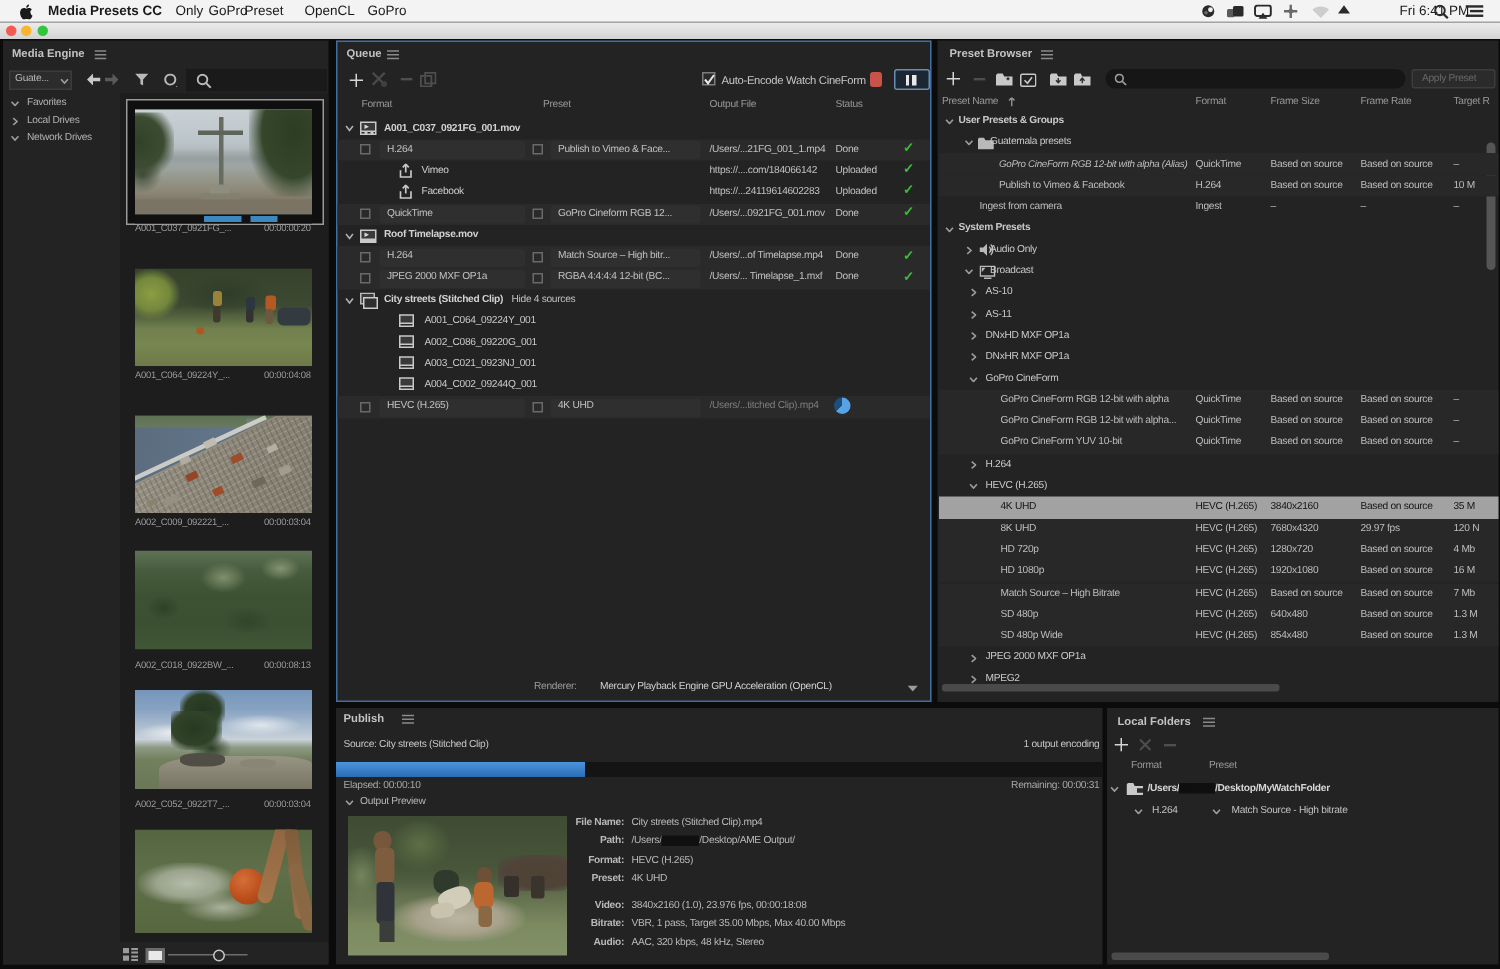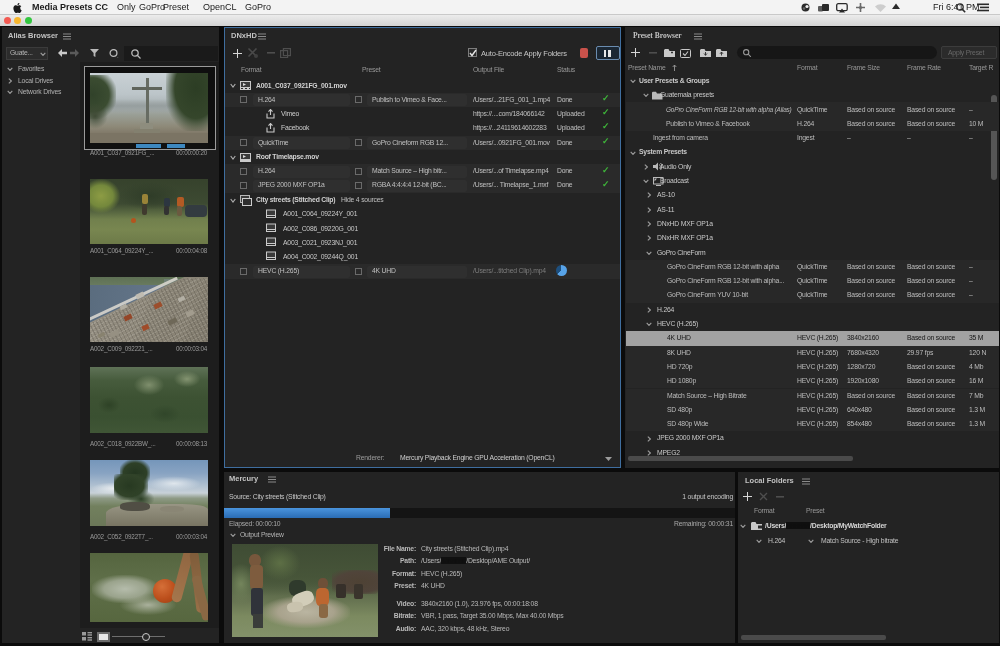--- a/index.html
+++ b/index.html
@@ -72,21 +72,21 @@
         </g>
       </svg>
 
   </div>
   <div class="abs" id="titlebar"></div>
   <div class="tl" style="left:4px;background:#f35a52;"></div>
   <div class="tl" style="left:14px;background:#f7b62e;"></div>
   <div class="tl" style="left:25px;background:#32c63f;"></div>
 
   <div class="panel" id="p-mb" style="left:2px;top:27px;width:217px;height:616px;"></div>
-  <div class="ptitle" style="left:8px;top:31px;">Alias Browser</div>
+  <div class="ptitle" style="left:8px;top:31px;">Media Engine</div>
   <svg class="abs" style="left:63px;top:33px" width="8" height="7">
       <g stroke="#8a8a8a" stroke-width="1">
         <line x1="0" y1="1" x2="8" y2="1"></line>
         <line x1="0" y1="3.5" x2="8" y2="3.5"></line>
         <line x1="0" y1="6" x2="8" y2="6"></line>
       </g>
     </svg>
 
   <div class="abs" style="left:6px;top:47px;width:42px;height:13px;background:#2c2c2c;border:1px solid #3b3b3b;"></div>
   <div class="txt t8" style="left:10px;top:49px;color:#b5b5b5;">Guate...</div>
@@ -227,21 +227,21 @@
         <rect x="5.5" y="5" width="4.5" height="1.4"></rect>
         <rect x="5.5" y="7.3" width="4.5" height="1.4"></rect>
       </g>
     </svg>
   <div class="abs" style="left:97px;top:631.5px;width:13px;height:10px;background:#6b6b6b;"></div>
   <div class="abs" style="left:99px;top:633.5px;width:9px;height:6px;background:#e8e8e8;"></div>
   <div class="abs" style="left:112px;top:636px;width:53px;height:1px;background:#6e6e6e;"></div>
   <div class="abs" style="left:142px;top:632.5px;width:8px;height:8px;border-radius:50%;background:#2a2a2a;border:1.5px solid #c9c9c9;"></div>
 
   <div class="panel" id="p-q" style="left:224px;top:27px;width:397px;height:441px;border:1px solid #3f6e9f;"></div>
-  <div class="ptitle" style="left:231px;top:31px;">DNxHD</div>
+  <div class="ptitle" style="left:231px;top:31px;">Queue</div>
   <svg class="abs" style="left:258px;top:33px" width="8" height="7">
       <g stroke="#8a8a8a" stroke-width="1">
         <line x1="0" y1="1" x2="8" y2="1"></line>
         <line x1="0" y1="3.5" x2="8" y2="3.5"></line>
         <line x1="0" y1="6" x2="8" y2="6"></line>
       </g>
     </svg>
 
   <svg class="abs" style="left:233px;top:49px" width="9" height="9">
       <path d="M4 0 L5 0 L5 4 L9 4 L9 5 L5 5 L5 9 L4 9 L4 5 L0 5 L0 4 L4 4 Z" fill="#d6d6d6"></path>
@@ -258,21 +258,21 @@
   <svg class="abs" style="left:280px;top:48px" width="11" height="10">
       <g fill="none" stroke="#4e4e4e" stroke-width="1.2">
         <rect x="0.6" y="2.6" width="7" height="7"></rect>
         <rect x="3.4" y="0.6" width="7" height="7"></rect>
       </g>
     </svg>
   <div class="abs" style="left:468px;top:48px;width:9px;height:9px;background:#2a2a2a;border:1px solid #7d7d7d;"></div>
   <svg class="abs" style="left:469px;top:49px" width="8" height="8">
       <path d="M1 4 L3 6.5 L7 1" stroke="#e6e6e6" stroke-width="1.4" fill="none"></path>
     </svg>
-  <div class="txt" style="left:481px;top:49px;color:#c6c6c6;">Auto-Encode Apply Folders</div>
+  <div class="txt" style="left:481px;top:49px;color:#c6c6c6;">Auto-Encode Watch CineForm</div>
   <div class="abs" style="left:580px;top:48px;width:8px;height:10px;background:#c9524b;border-radius:2px;"></div>
   <div class="abs" style="left:596px;top:46px;width:24px;height:14px;background:#1b2733;border:1px solid #6a8cb0;border-radius:2px;"></div>
   <div class="abs" style="left:603.5px;top:49.5px;width:2.6px;height:7px;background:#e9e9e9;"></div>
   <div class="abs" style="left:608px;top:49.5px;width:2.6px;height:7px;background:#e9e9e9;"></div>
 
   <div class="txt t8" style="left:241px;top:66px;color:#989898;">Format</div>
   <div class="txt t8" style="left:362px;top:66px;color:#989898;">Preset</div>
   <div class="txt t8" style="left:473px;top:66px;color:#989898;">Output File</div>
   <div class="txt t8" style="left:557px;top:66px;color:#989898;">Status</div>
 
@@ -412,21 +412,21 @@
   <div class="txt t8" style="left:473px;top:267px;color:#7d7d7d;">/Users/...titched Clip).mp4</div>
   <div class="abs" style="left:556px;top:265px;width:11px;height:11px;border-radius:50%;background:conic-gradient(#57a3e8 0 230deg, #1d4f7e 230deg 360deg);"></div>
 
   <div class="txt t8" style="left:356px;top:453.5px;color:#9c9c9c;">Renderer:</div>
   <div class="txt t8" style="left:400px;top:453.5px;color:#cfcfcf;">Mercury Playback Engine GPU Acceleration (OpenCL)</div>
   <svg class="abs" style="left:605px;top:456.5px" width="7" height="4">
       <path d="M0 0 L3.5 4 L7 0" fill="#9c9c9c"></path>
     </svg>
 
   <div class="panel" id="p-pb" style="left:625px;top:27px;width:374px;height:441px;"></div>
-  <div class="ptitle" style="left:633px;top:31px;font-family:Liberation Serif, serif;">Preset Browser</div>
+  <div class="ptitle" style="left:633px;top:31px;">Preset Browser</div>
   <svg class="abs" style="left:694px;top:33px" width="8" height="7">
       <g stroke="#8a8a8a" stroke-width="1">
         <line x1="0" y1="1" x2="8" y2="1"></line>
         <line x1="0" y1="3.5" x2="8" y2="3.5"></line>
         <line x1="0" y1="6" x2="8" y2="6"></line>
       </g>
     </svg>
 
   <svg class="abs" style="left:631px;top:48px" width="9" height="9">
       <path d="M4 0 L5 0 L5 4 L9 4 L9 5 L5 5 L5 9 L4 9 L4 5 L0 5 L0 4 L4 4 Z" fill="#d6d6d6"></path>
@@ -610,21 +610,21 @@
   <svg class="abs" style="left:647px;top:435.5px" width="4" height="6">
       <path d="M0.8 0.7 L3.4 3 L0.8 5.3" fill="none" stroke="#9c9c9c" stroke-width="1.1"></path>
     </svg>
   <div class="txt t8" style="left:657px;top:434.4px;color:#c9c9c9;">JPEG 2000 MXF OP1a</div>
   <svg class="abs" style="left:647px;top:449.8px" width="4" height="6">
       <path d="M0.8 0.7 L3.4 3 L0.8 5.3" fill="none" stroke="#9c9c9c" stroke-width="1.1"></path>
     </svg>
   <div class="txt t8" style="left:657px;top:448.7px;color:#c9c9c9;">MPEG2</div>
 
   <div class="panel" id="p-enc" style="left:224px;top:472px;width:511px;height:171px;"></div>
-  <div class="ptitle" style="left:229px;top:473.5px;">Mercury</div>
+  <div class="ptitle" style="left:229px;top:473.5px;">Publish</div>
   <svg class="abs" style="left:268px;top:475.5px" width="8" height="7">
       <g stroke="#8a8a8a" stroke-width="1">
         <line x1="0" y1="1" x2="8" y2="1"></line>
         <line x1="0" y1="3.5" x2="8" y2="3.5"></line>
         <line x1="0" y1="6" x2="8" y2="6"></line>
       </g>
     </svg>
   <div class="txt t8" style="left:229px;top:492.5px;color:#c6c6c6;">Source: City streets (Stitched Clip)</div>
   <div class="txt t8" style="right:267px;top:492.5px;color:#c6c6c6;">1 output encoding</div>
   <div class="abs" style="left:224px;top:508px;width:511px;height:10px;background:#141414;"></div>

